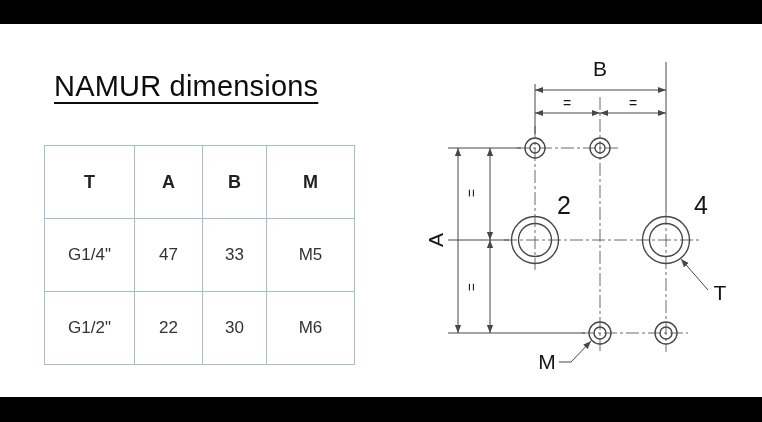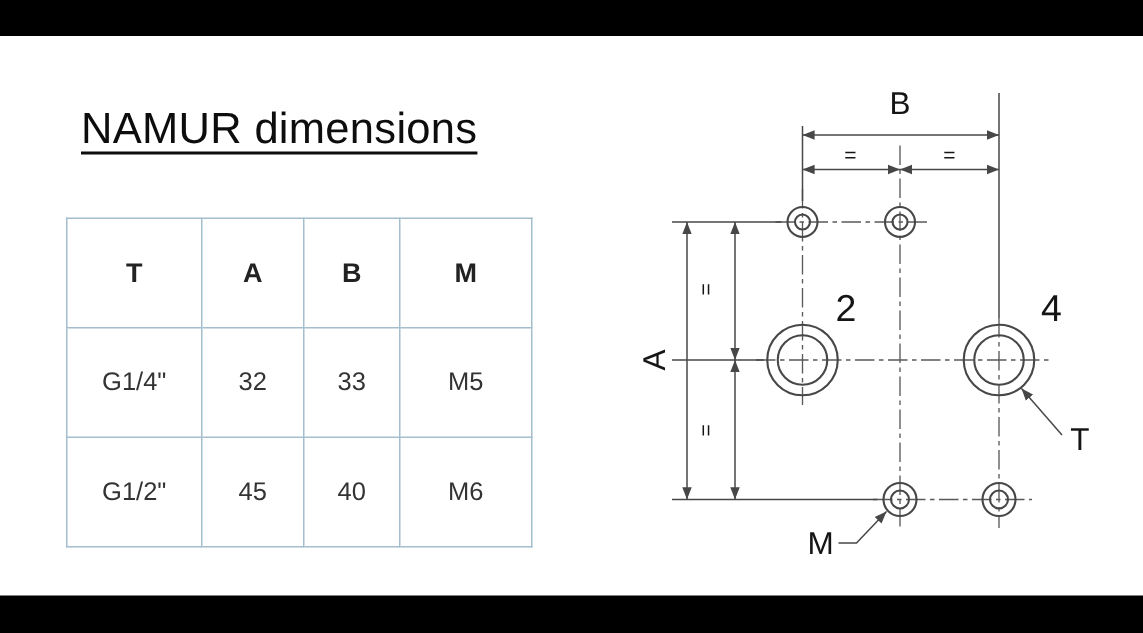--- a/index.html
+++ b/index.html
@@ -44,28 +44,28 @@
     </colgroup>
     <tbody>
       <tr>
         <th>T</th>
         <th>A</th>
         <th>B</th>
         <th>M</th>
       </tr>
       <tr>
         <td>G1/4"</td>
-        <td>32</td>
+        <td>47</td>
         <td>33</td>
         <td>M5</td>
       </tr>
       <tr>
         <td>G1/2"</td>
-        <td>45</td>
-        <td>40</td>
+        <td>22</td>
+        <td>30</td>
         <td>M6</td>
       </tr>
     </tbody>
   </table>
 
   <svg class="drawing" width="350" height="355" viewBox="410 30 350 355" xmlns="http://www.w3.org/2000/svg">
     <defs>
       <marker id="arr" viewBox="0 0 10 10" refX="9" refY="5" markerWidth="9" markerHeight="9" orient="auto-start-reverse">
         <path d="M0,1.5 L9,5 L0,8.5 z" fill="#474747"></path>
       </marker>

